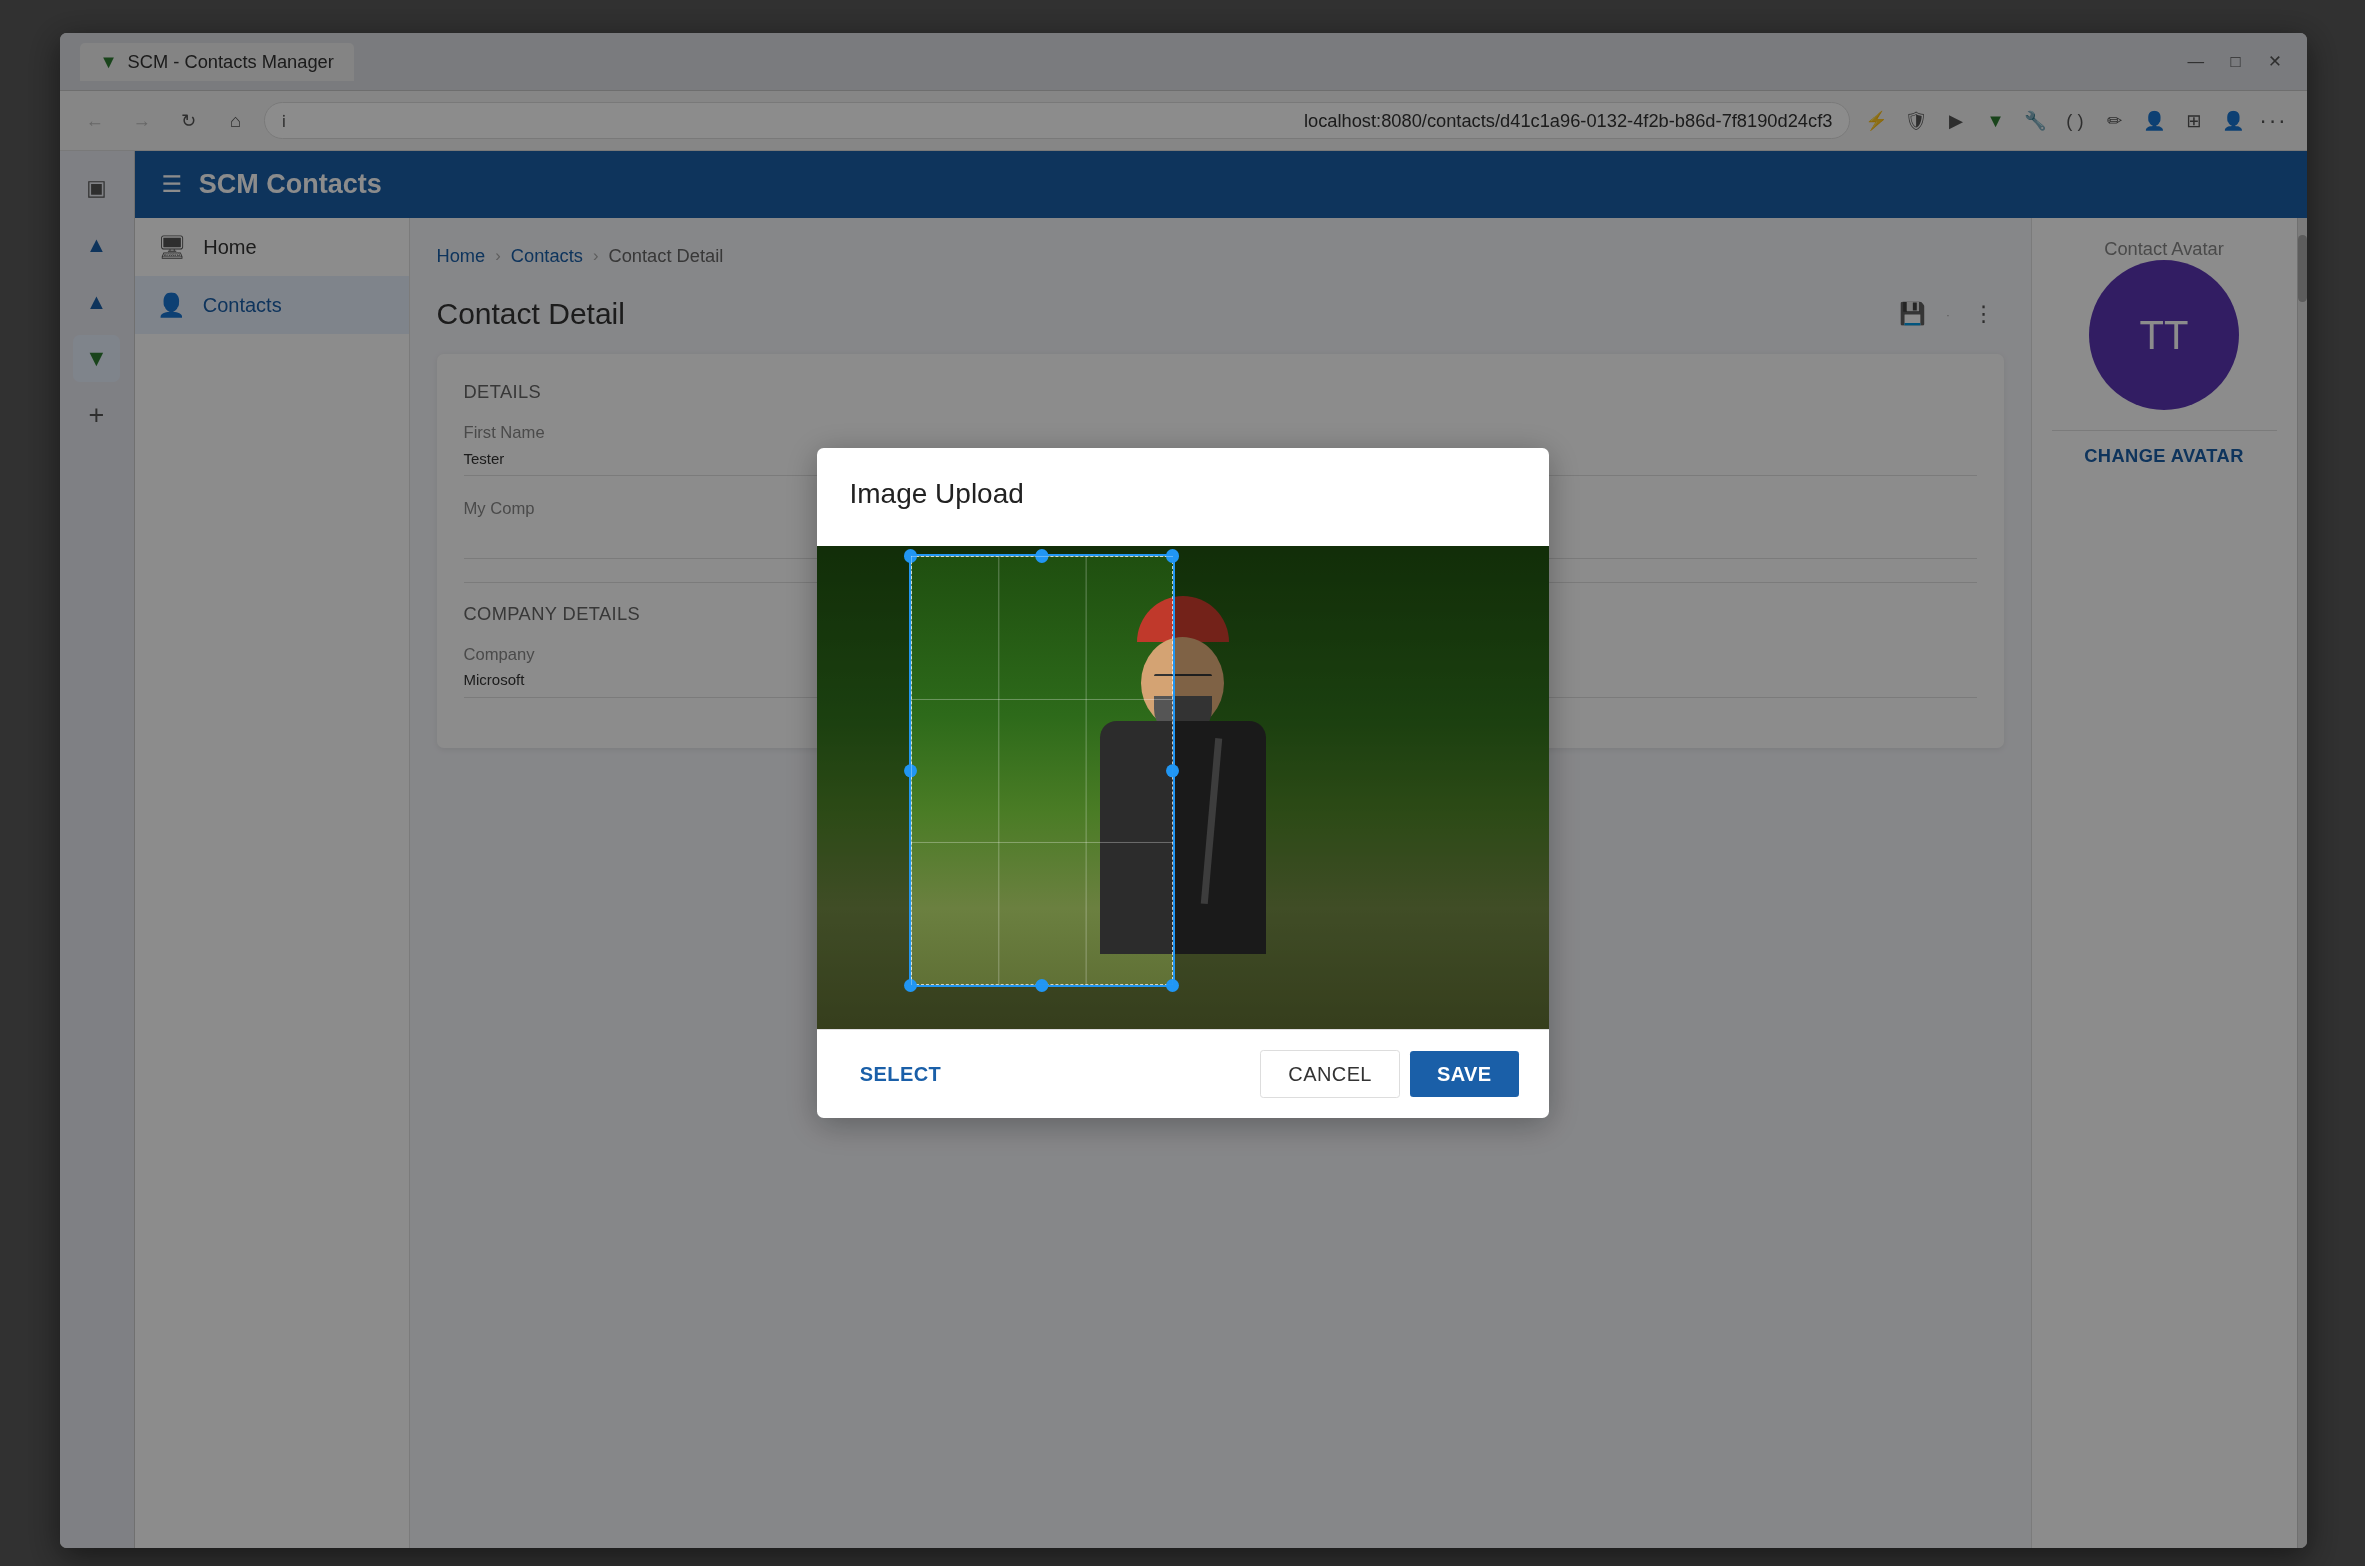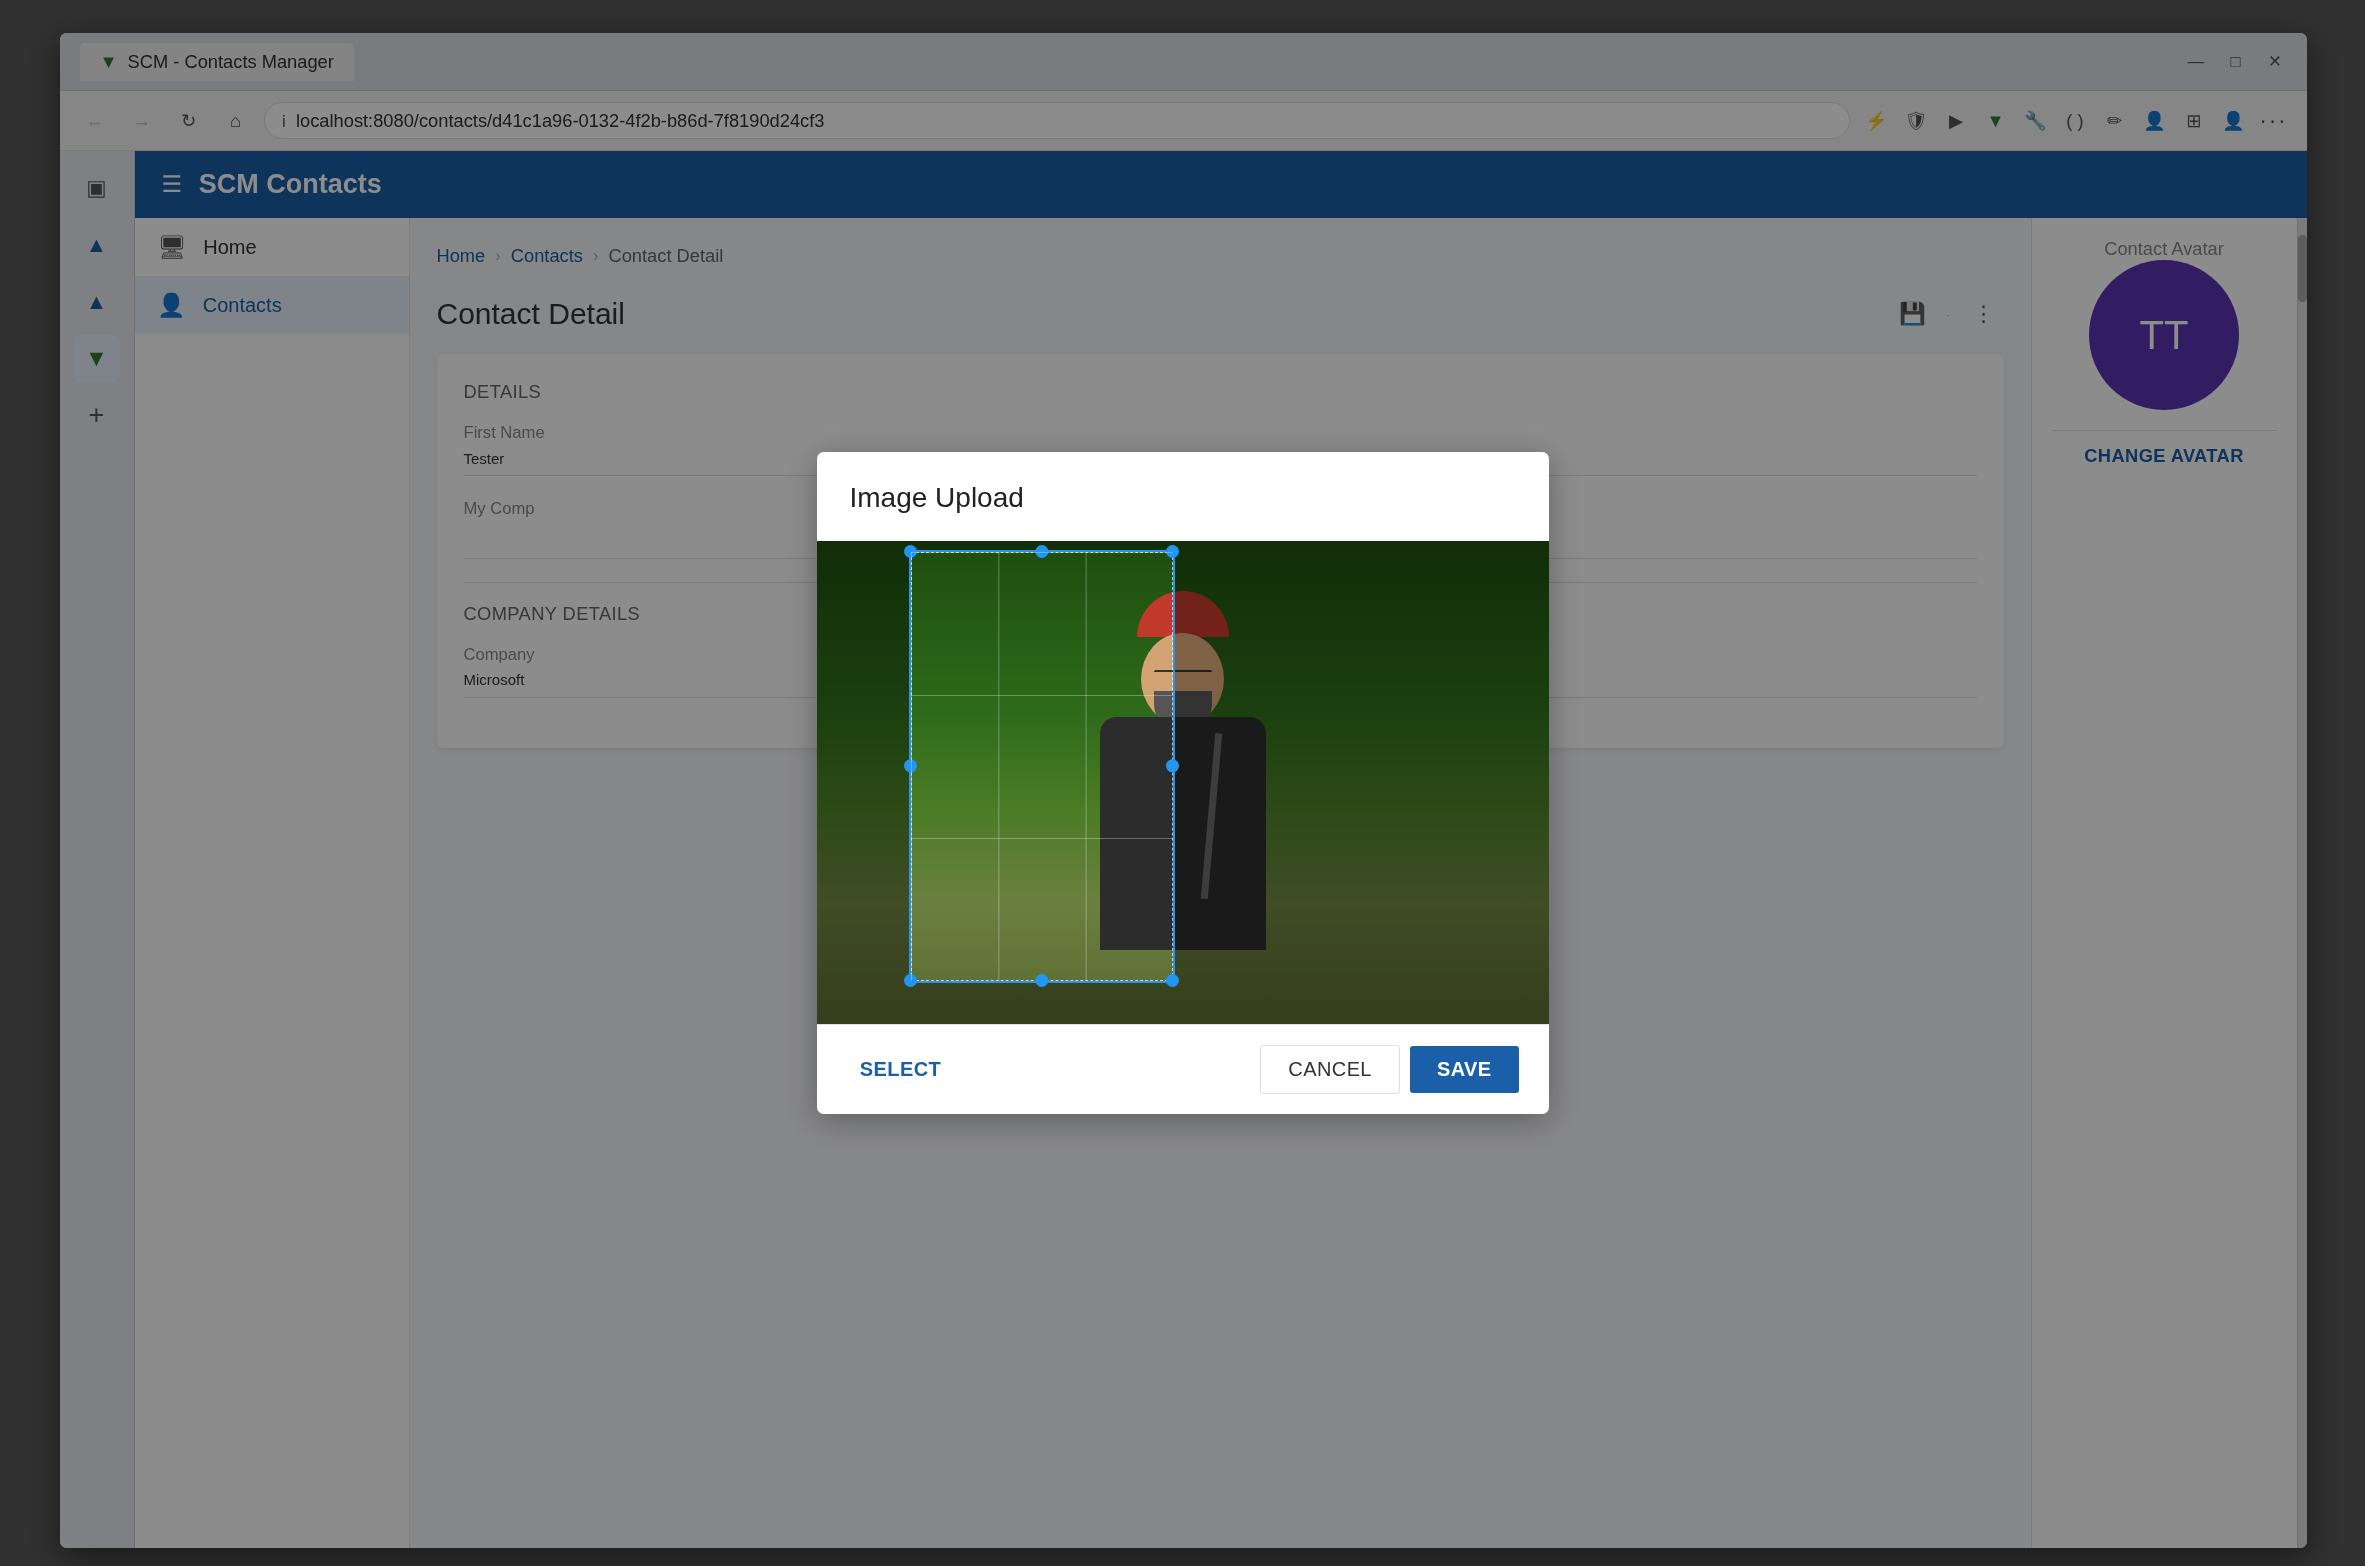--- a/index.html
+++ b/index.html
@@ -99,20 +99,21 @@
       display: flex;
       align-items: center;
       padding: 0 16.6px;
       gap: 10px;
       font-size: 18.3px;
       color: #333;
     }
 
     .address-text {
       flex: 1;
+      text-align: right;
     }
 
     .toolbar-icons {
       display: flex;
       gap: 6.7px;
       align-items: center;
     }
 
     .toolbar-icon {
       width: 33px;
@@ -387,21 +388,21 @@
       border-radius: 6.7px;
       box-shadow: 0 6.7px 33px rgba(0,0,0,0.3);
       width: 732px;
       overflow: hidden;
     }
 
     .dialog-title {
       font-size: 28px;
       font-weight: 500;
       color: #222;
-      padding: 30px 33px 27px;
+      padding: 30px 33px 36px;
     }
 
     .dialog-image-area {
       width: 100%;
       height: 483px;
       background: #666;
       position: relative;
       overflow: hidden;
     }
 

